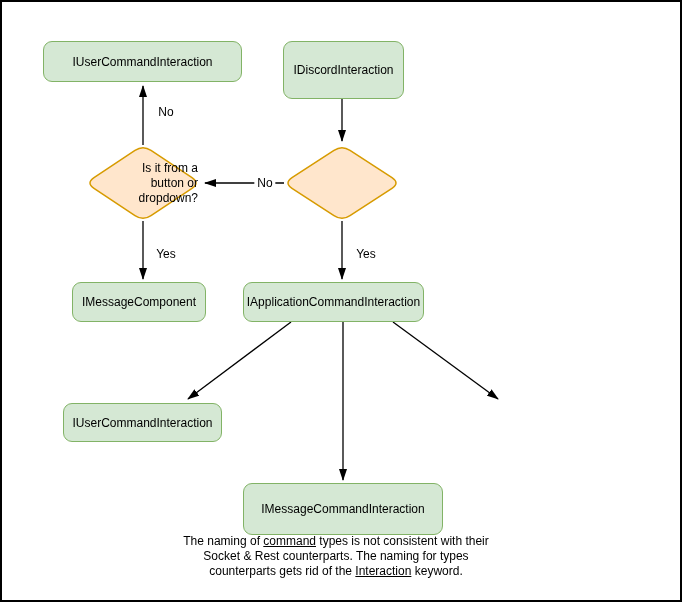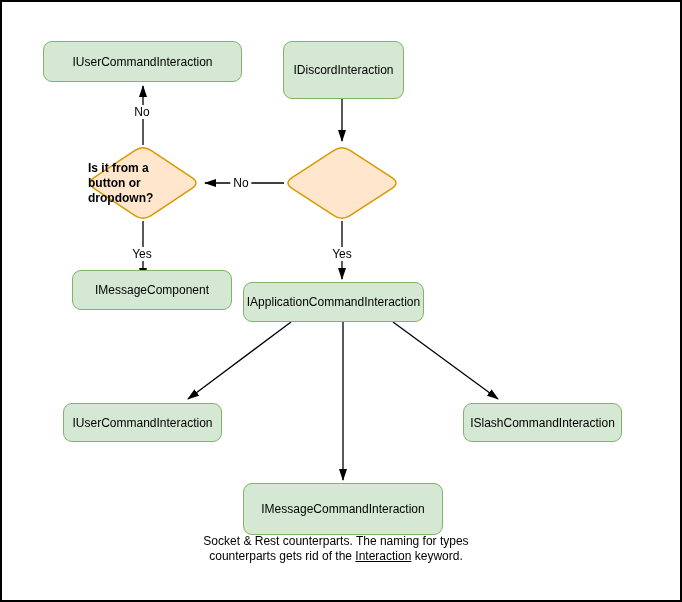--- a/index.html
+++ b/index.html
@@ -36,32 +36,32 @@
     border: 1.5px solid var(--node-border, #82b366);
     border-radius: 9px;
     font-size: 12px;
     text-align: center;
     white-space: nowrap;
   }
   .decision-label {
     position: absolute;
     transform: translate(-50%, -50%);
     white-space: pre-line;
-    text-align: left;
+    text-align: right;
     font-size: 12px;
     line-height: 1.25;
-    font-weight: bold;
   }
   .edge-label {
     position: absolute;
     transform: translate(-50%, -50%);
     background: var(--canvas-bg, #fff);
     padding: 0 3px;
     font-size: 12px;
     line-height: 14px;
+    margin-left: 24px;
   }
   .note {
     position: absolute;
     left: 134px;
     top: 532px;
     width: 400px;
     text-align: center;
     font-size: 12px;
     line-height: 15px;
   }
@@ -90,41 +90,41 @@
     <path class="edge-line" d="M 391 320 L 496 397"></path>
 
     <path class="decision-shape" d="M 149 148.3 L 190 175.7 Q 198 181 190 186.3 L 149 213.7 Q 141 219 133 213.7 L 92 186.3 Q 84 181 92 175.7 L 133 148.3 Q 141 143 149 148.3 Z"></path>
     <path class="decision-shape" d="M 348 148.3 L 390 175.7 Q 398 181 390 186.3 L 348 213.7 Q 340 219 332 213.7 L 290 186.3 Q 282 181 290 175.7 L 332 148.3 Q 340 143 348 148.3 Z"></path>
   </svg>
 
   <div class="node" style="left:41px; top:39px; width:199px; height:41px;">IUserCommandInteraction</div>
 
   <div class="node" style="left:281px; top:39px; width:121px; height:58px;">IDiscordInteraction</div>
 
-  <div class="node" style="left:70px; top:268px; width:160px; height:40px;">IMessageComponent</div>
+  <div class="node" style="left:70px; top:280px; width:134px; height:40px;">IMessageComponent</div>
 
   <div class="node" style="left:241px; top:280px; width:181px; height:40px;">IApplicationCommandInteraction</div>
 
   <div class="node" style="left:61px; top:401px; width:159px; height:39px;">IUserCommandInteraction</div>
 
-  <div class="node" style="left:461px; top:401px; width:159px; height:39px;">ISlashCommandInteraction</div>
 
   <div class="node" style="left:241px; top:481px; width:200px; height:52px;">IMessageCommandInteraction</div>
 
   <div class="decision-label" style="left:141px; top:181px; width:110px;">Is it from a
 button or
 dropdown?</div>
 
 
   <span class="edge-label" style="left:140px; top:110px;">No</span>
 
   <span class="edge-label" style="left:239px; top:181px;">No</span>
 
   <span class="edge-label" style="left:140px; top:252px;">Yes</span>
 
   <span class="edge-label" style="left:340px; top:252px;">Yes</span>
 
   <div class="note">
+    <div><span>The naming of </span><span class="u">command</span><span> types is not consistent with their</span></div>
     <div><span class="b">Socket</span><span> &amp; </span><span class="b">Rest</span><span> counterparts. The naming for types</span></div>
     <div><span>counterparts gets rid of the </span><span class="u">Interaction</span><span> keyword.</span></div>
   </div>
 
 </div>
 
 </body></html>

